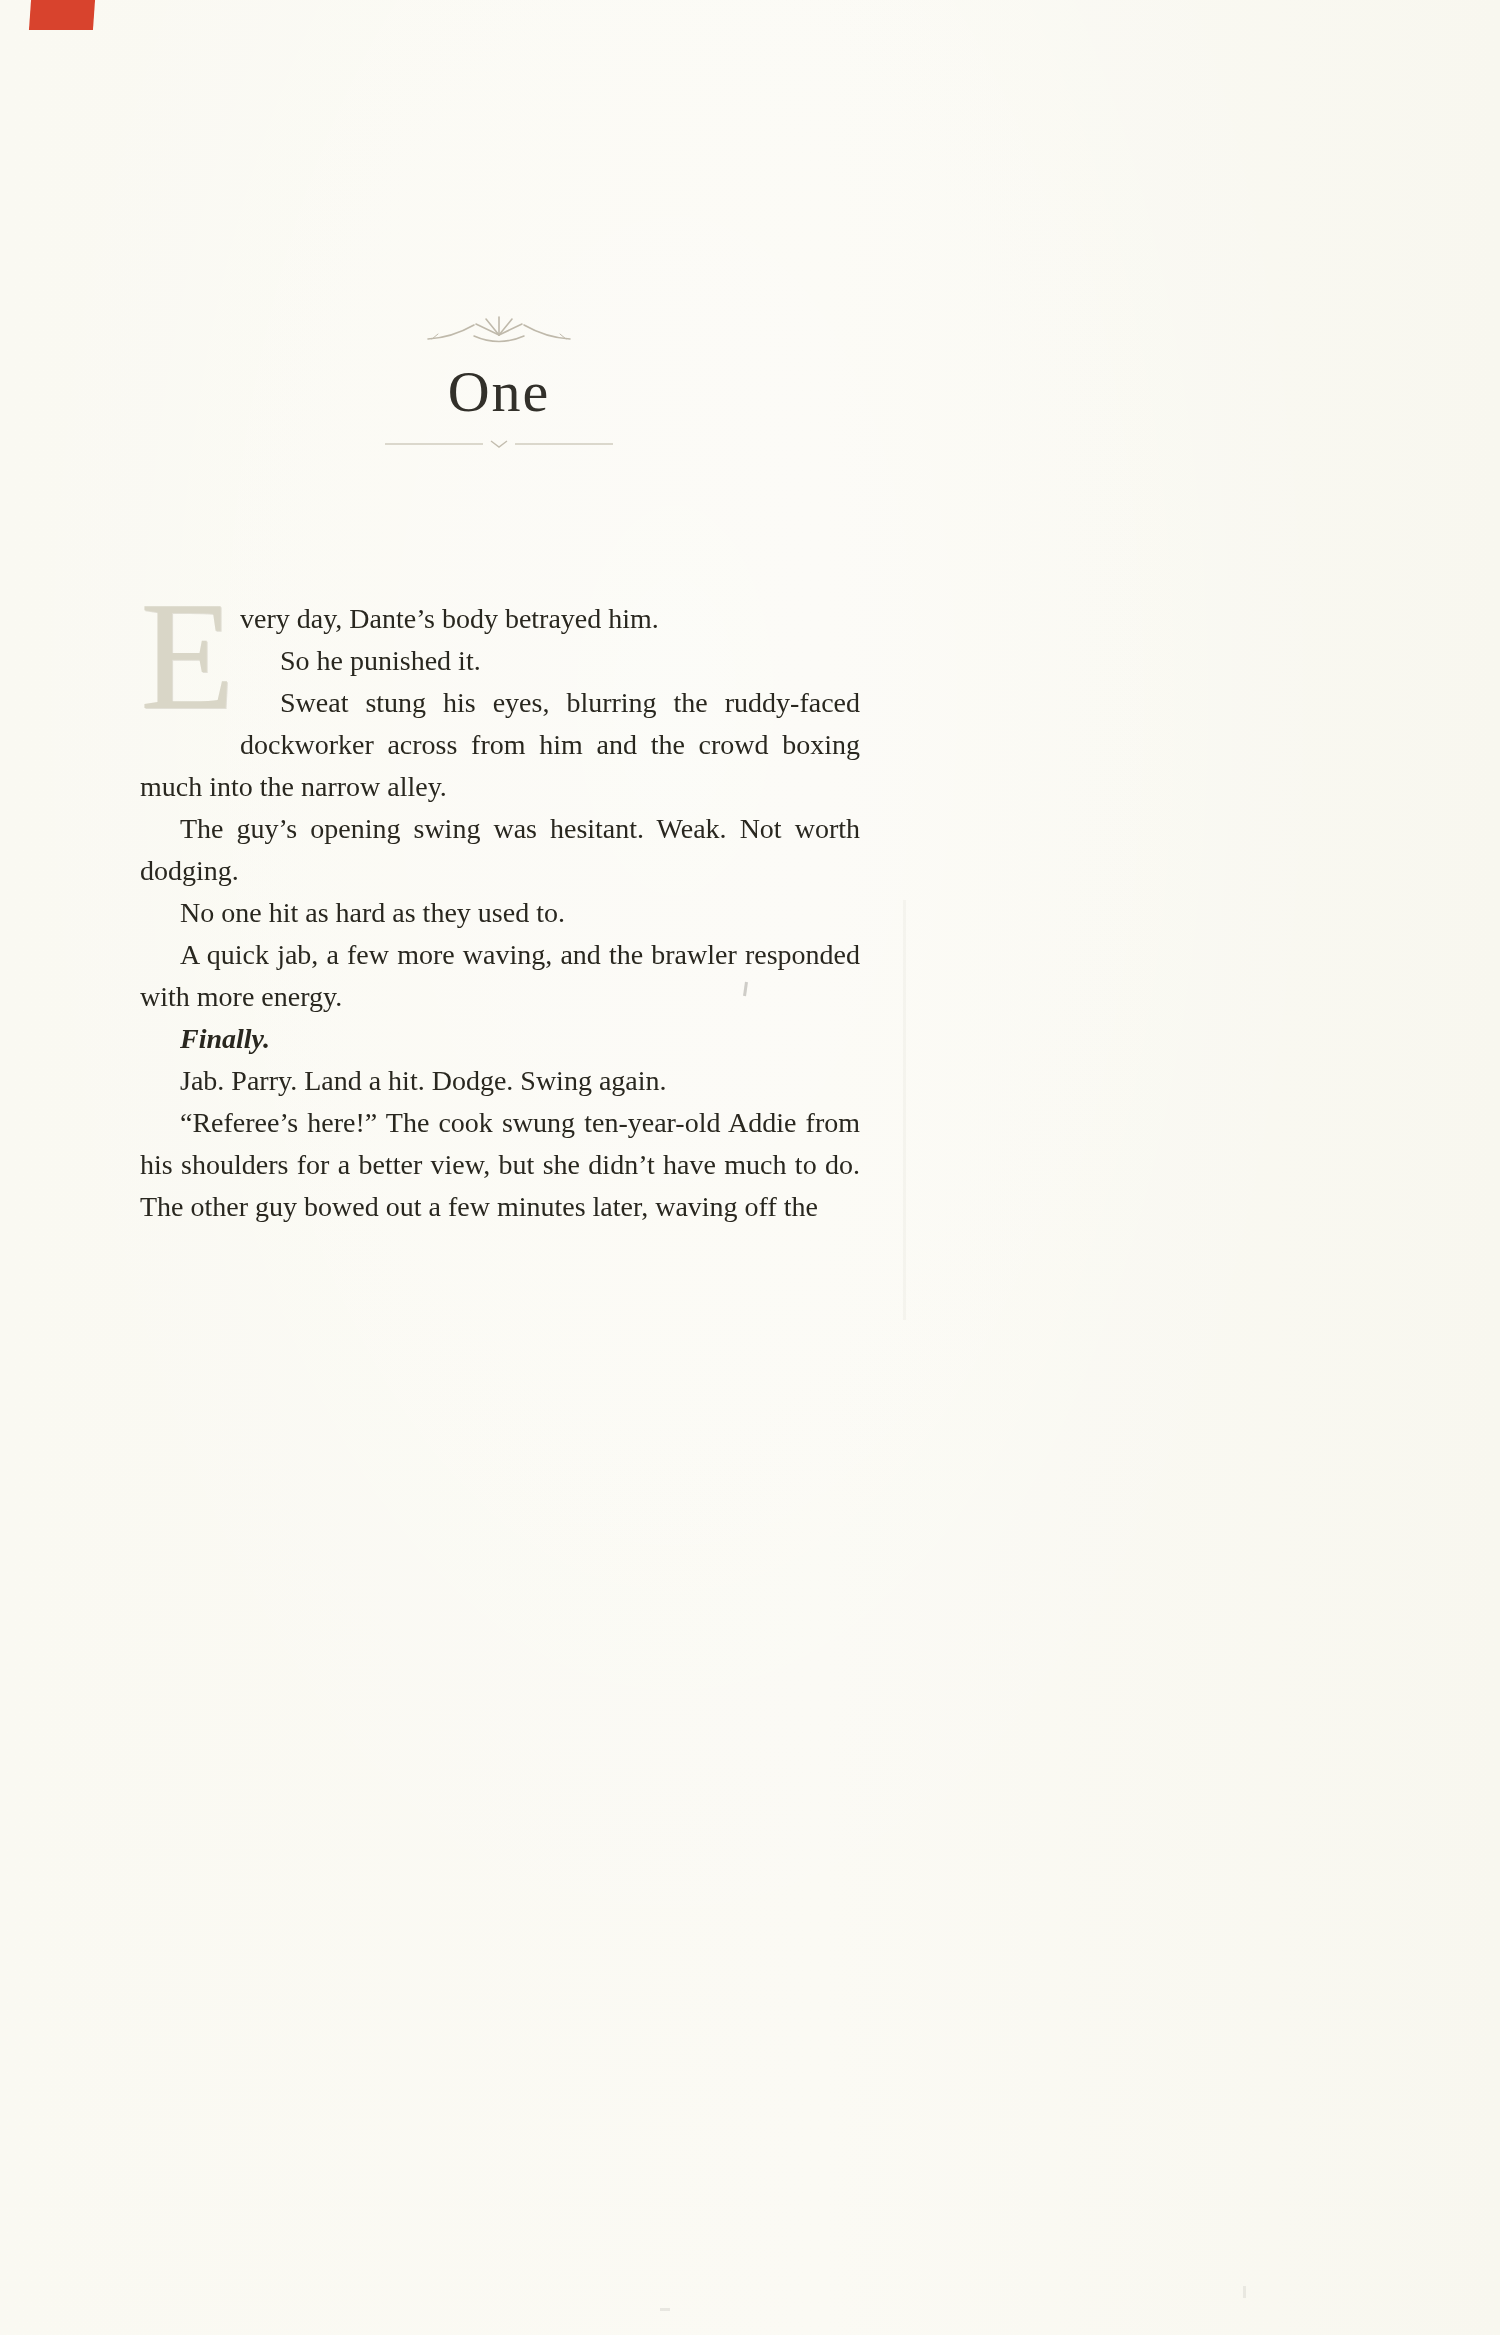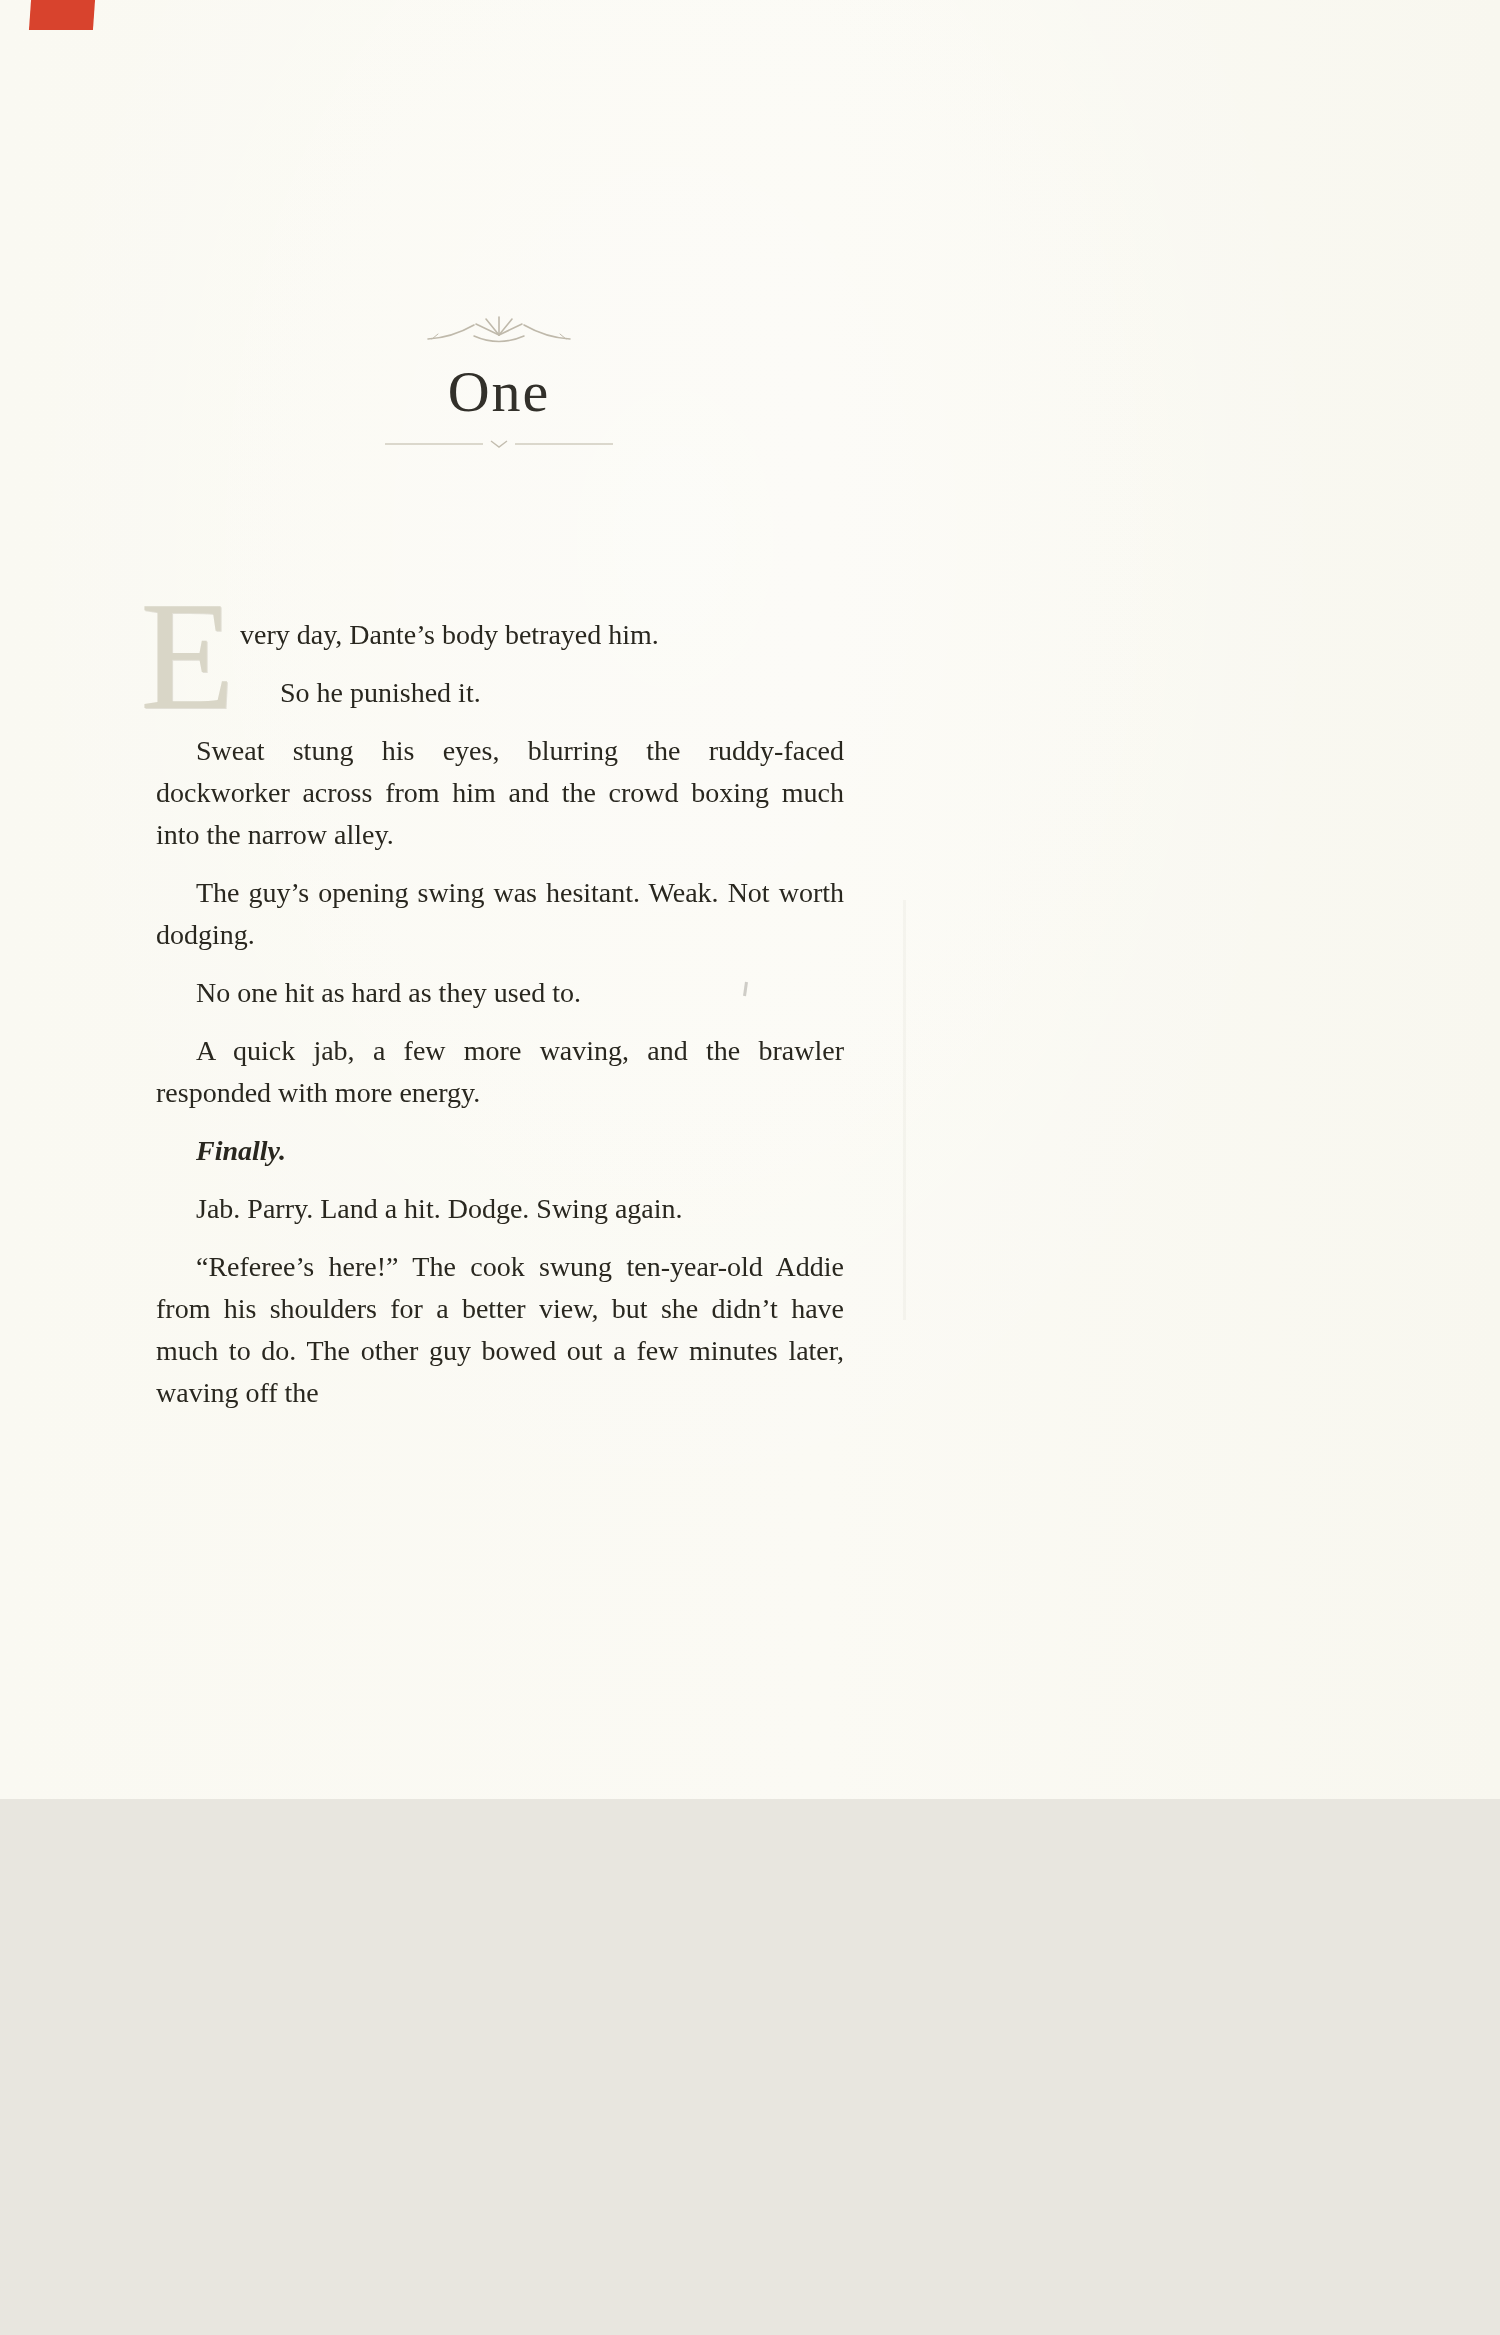--- a/index.html
+++ b/index.html
@@ -4,21 +4,21 @@
 <style>
   html, body {
     margin: 0;
     padding: 0;
     background: #e8e6df;
     font-family: "Liberation Serif", "DejaVu Serif", serif;
   }
   .page {
     position: relative;
     width: 1500px;
-    height: 1799px;
+    height: 2335px;
     background:
       radial-gradient(ellipse at 45% 30%, rgba(255,255,255,0.35), rgba(0,0,0,0) 60%),
       linear-gradient(90deg, #faf9f2 0%, #fbfaf4 55%, #f8f7ef 100%);
     overflow: hidden;
   }
   
   .red-mark {
     position: absolute;
     left: 30px;
     top: 0;
@@ -70,21 +70,21 @@
     height: 126px;
     font-size: 155px;
     line-height: 112px;
     color: #d9d6c7;
     text-align: left;
     margin-right: 6px;
     margin-top: 2px;
     text-shadow: 1px 1px 0 rgba(180,176,160,0.35);
   }
   .para {
-    margin: 16px;
+    margin: 0;
     text-indent: 40px;
   }
   .para.no-indent {
     text-indent: 0;
   }
   .para.italic {
     font-style: italic;
     font-weight: bold;
   }
   

